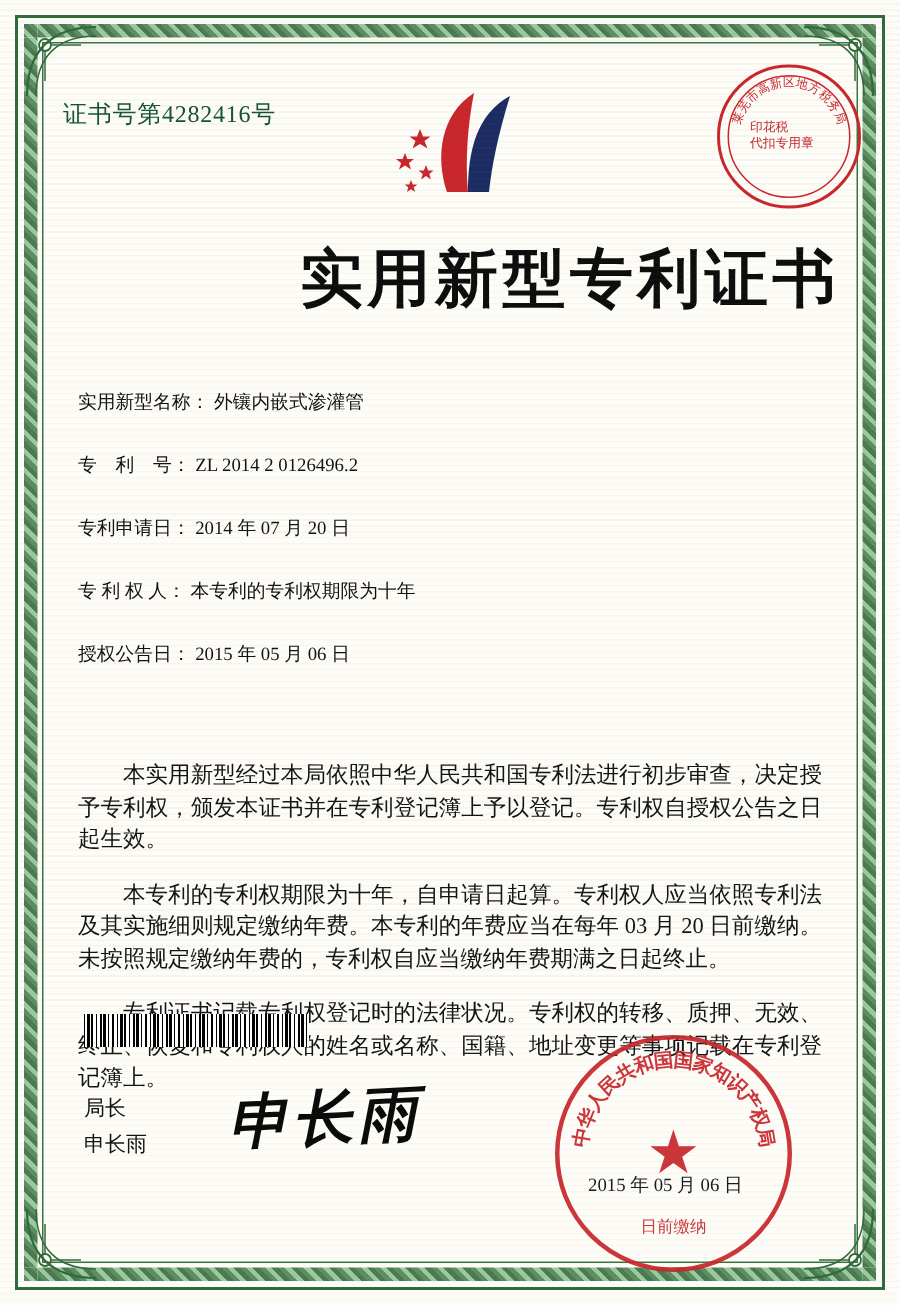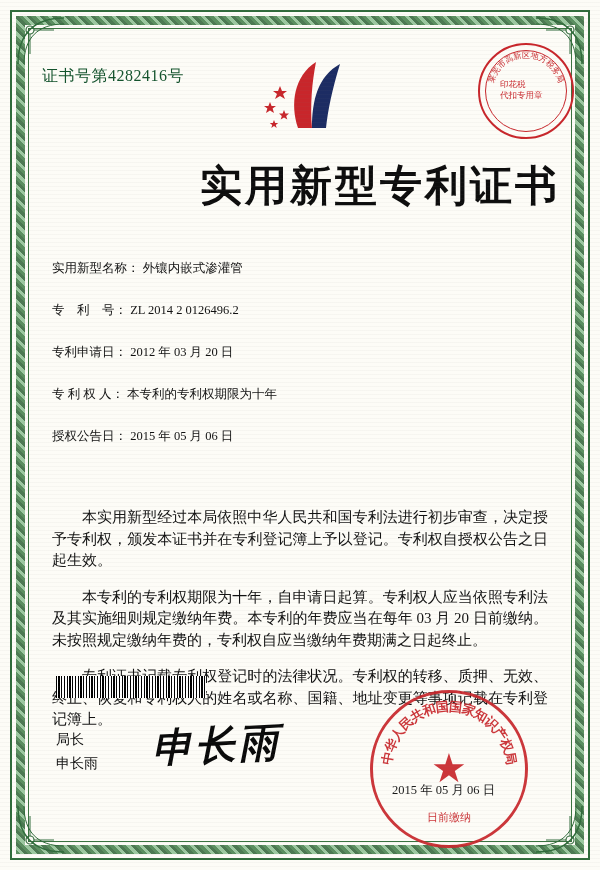--- a/index.html
+++ b/index.html
@@ -319,21 +319,21 @@
       <div class="field-row">
         <span class="field-label">实用新型名称：</span>
         <span class="field-value">外镶内嵌式渗灌管</span>
       </div>
       <div class="field-row">
         <span class="field-label">专　利　号：</span>
         <span class="field-value">ZL 2014 2 0126496.2</span>
       </div>
       <div class="field-row">
         <span class="field-label">专利申请日：</span>
-        <span class="field-value">2012 年 03 月 20 日</span>
+        <span class="field-value">2014 年 07 月 20 日</span>
       </div>
       <div class="field-row">
         <span class="field-label">专 利 权 人：</span>
         <span class="field-value">本专利的专利权期限为十年</span>
       </div>
       <div class="field-row">
         <span class="field-label">授权公告日：</span>
         <span class="field-value">2015 年 05 月 06 日</span>
       </div>
     </div>

